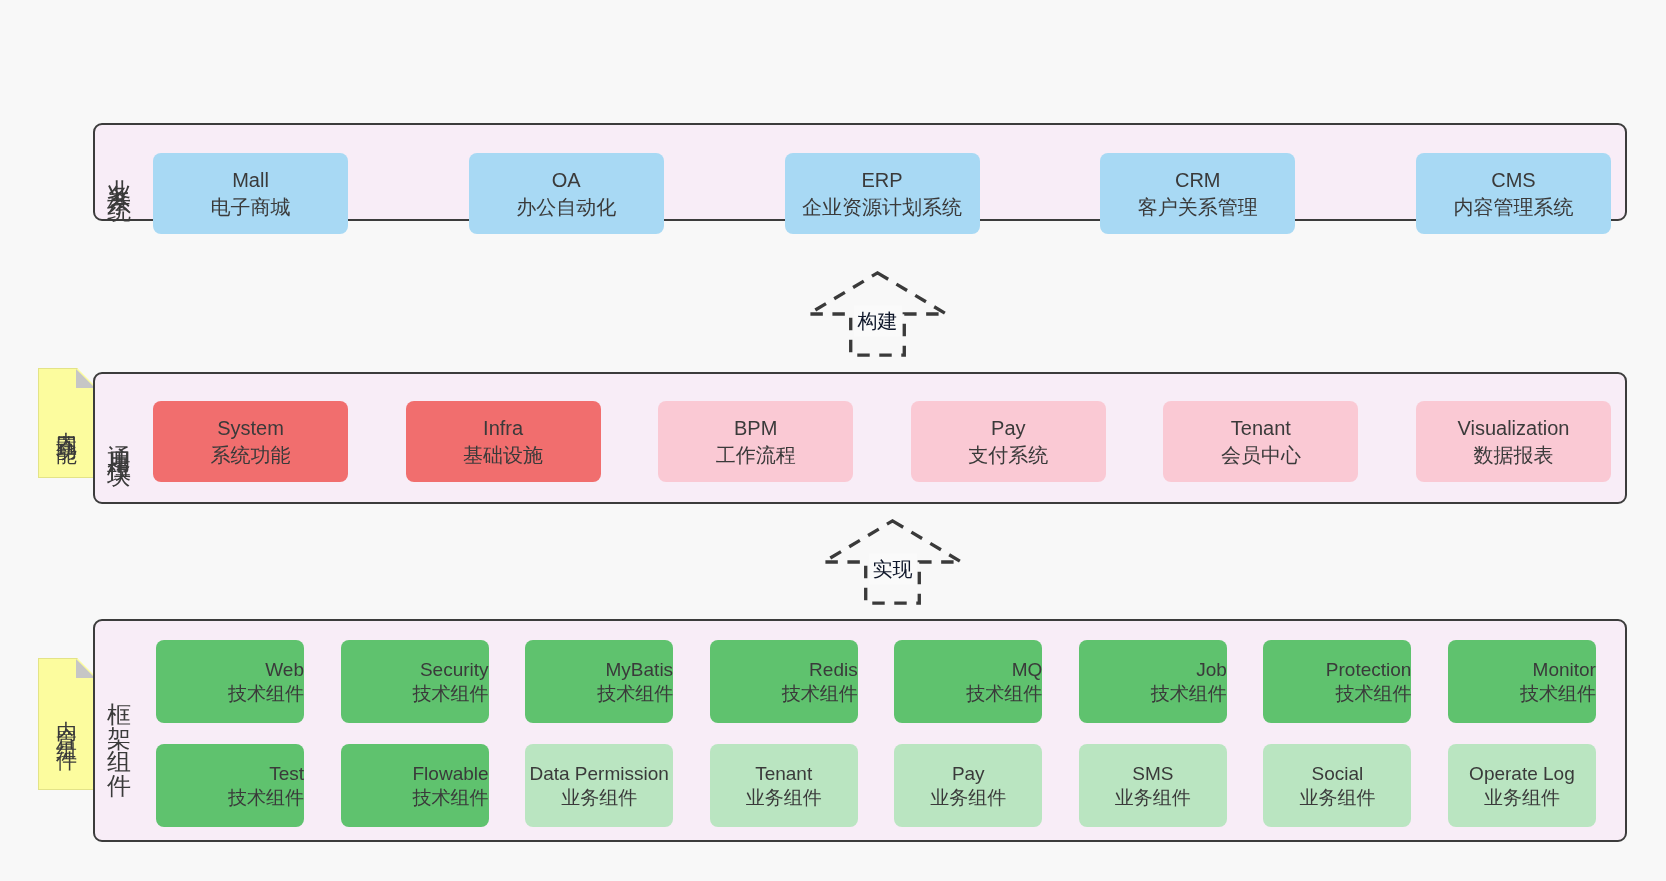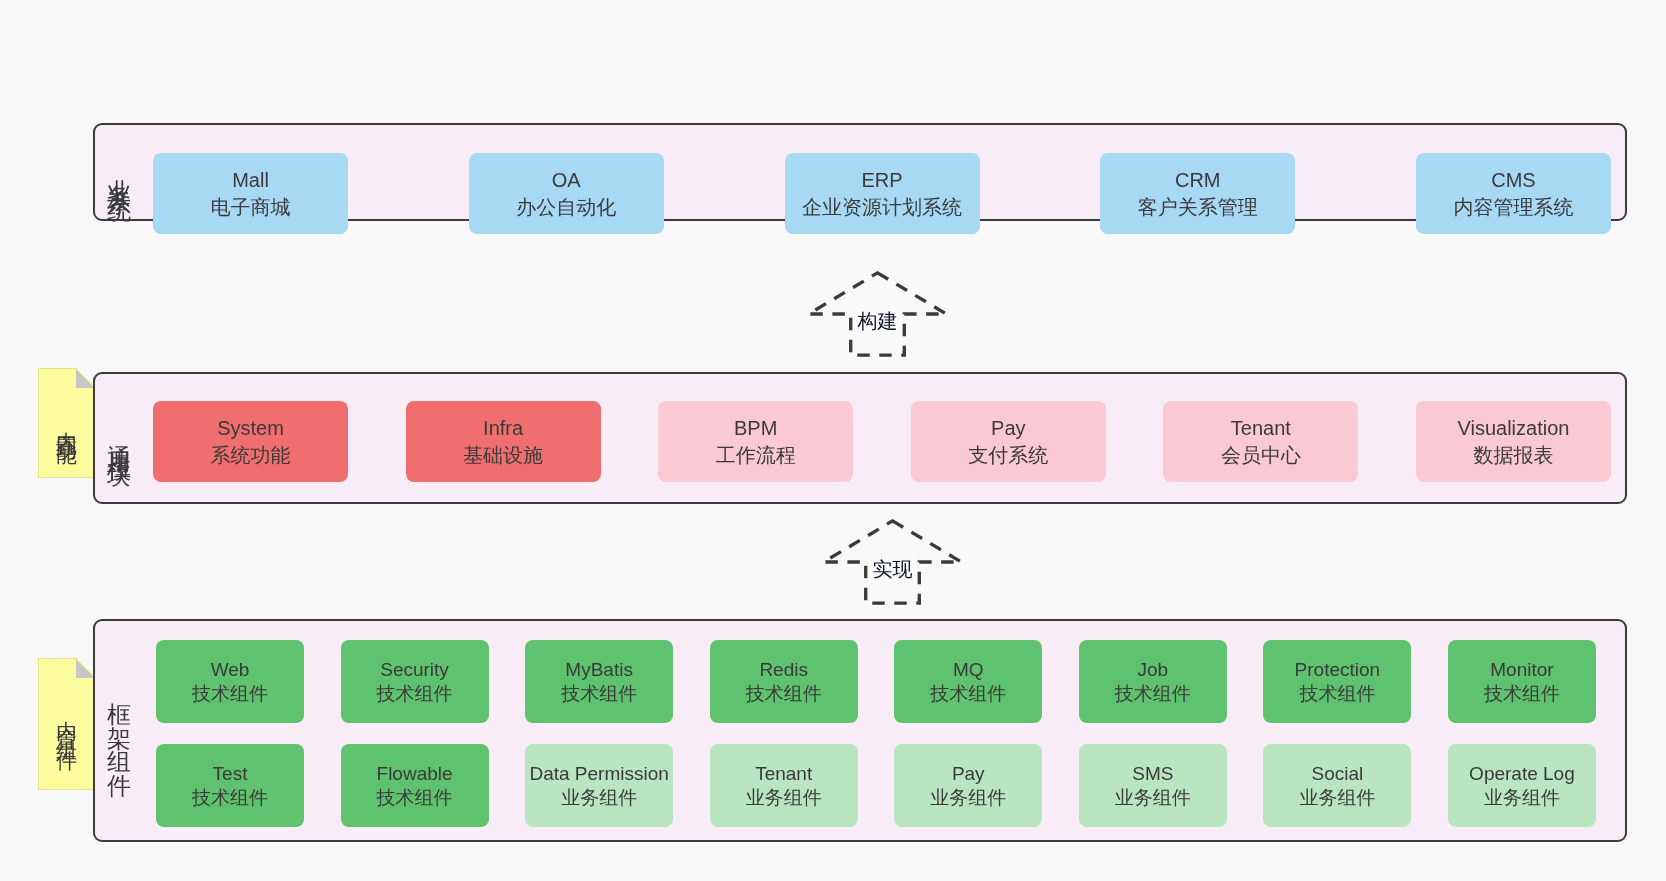--- a/index.html
+++ b/index.html
@@ -20,21 +20,21 @@
   .row-fw{left:61px;right:29px;height:83px;}
   .row-fw1{top:19px;}
   .row-fw2{top:123px;}
   .box{width:195px;height:100%;border-radius:8px;display:flex;flex-direction:column;
        align-items:center;justify-content:center;text-align:center;
        font-size:20px;line-height:1.35;color:#3a3a3a;}
   .box-sm{width:148px;font-size:19px;line-height:1.25;}
   .blue{background:#a8d9f4;}
   .red{background:#f16e6e;}
   .pink{background:#fac9d4;text-align:right;}
-  .green{background:#5fc26e;}
+  .green{background:#5fc26e;align-items:flex-end;}
   .lightgreen{background:#bae5c1;}
   .sticky{position:absolute;left:38px;width:58px;background:#fcfc9e;
           border:1px solid #e3e388;box-sizing:border-box;z-index:1;
           clip-path:polygon(0 0,calc(100% - 19px) 0,100% 19px,100% 100%,0 100%);
           display:flex;align-items:center;justify-content:center;}
   .sticky-modules{top:368px;height:110px;}
   .sticky-framework{top:658px;height:132px;}
   .sticky .fold{position:absolute;top:0;right:0;width:19px;height:19px;
           background:#c6c6c6;clip-path:polygon(0 0,100% 100%,0 100%);}
   .sticky .stext{writing-mode:vertical-rl;text-orientation:upright;

